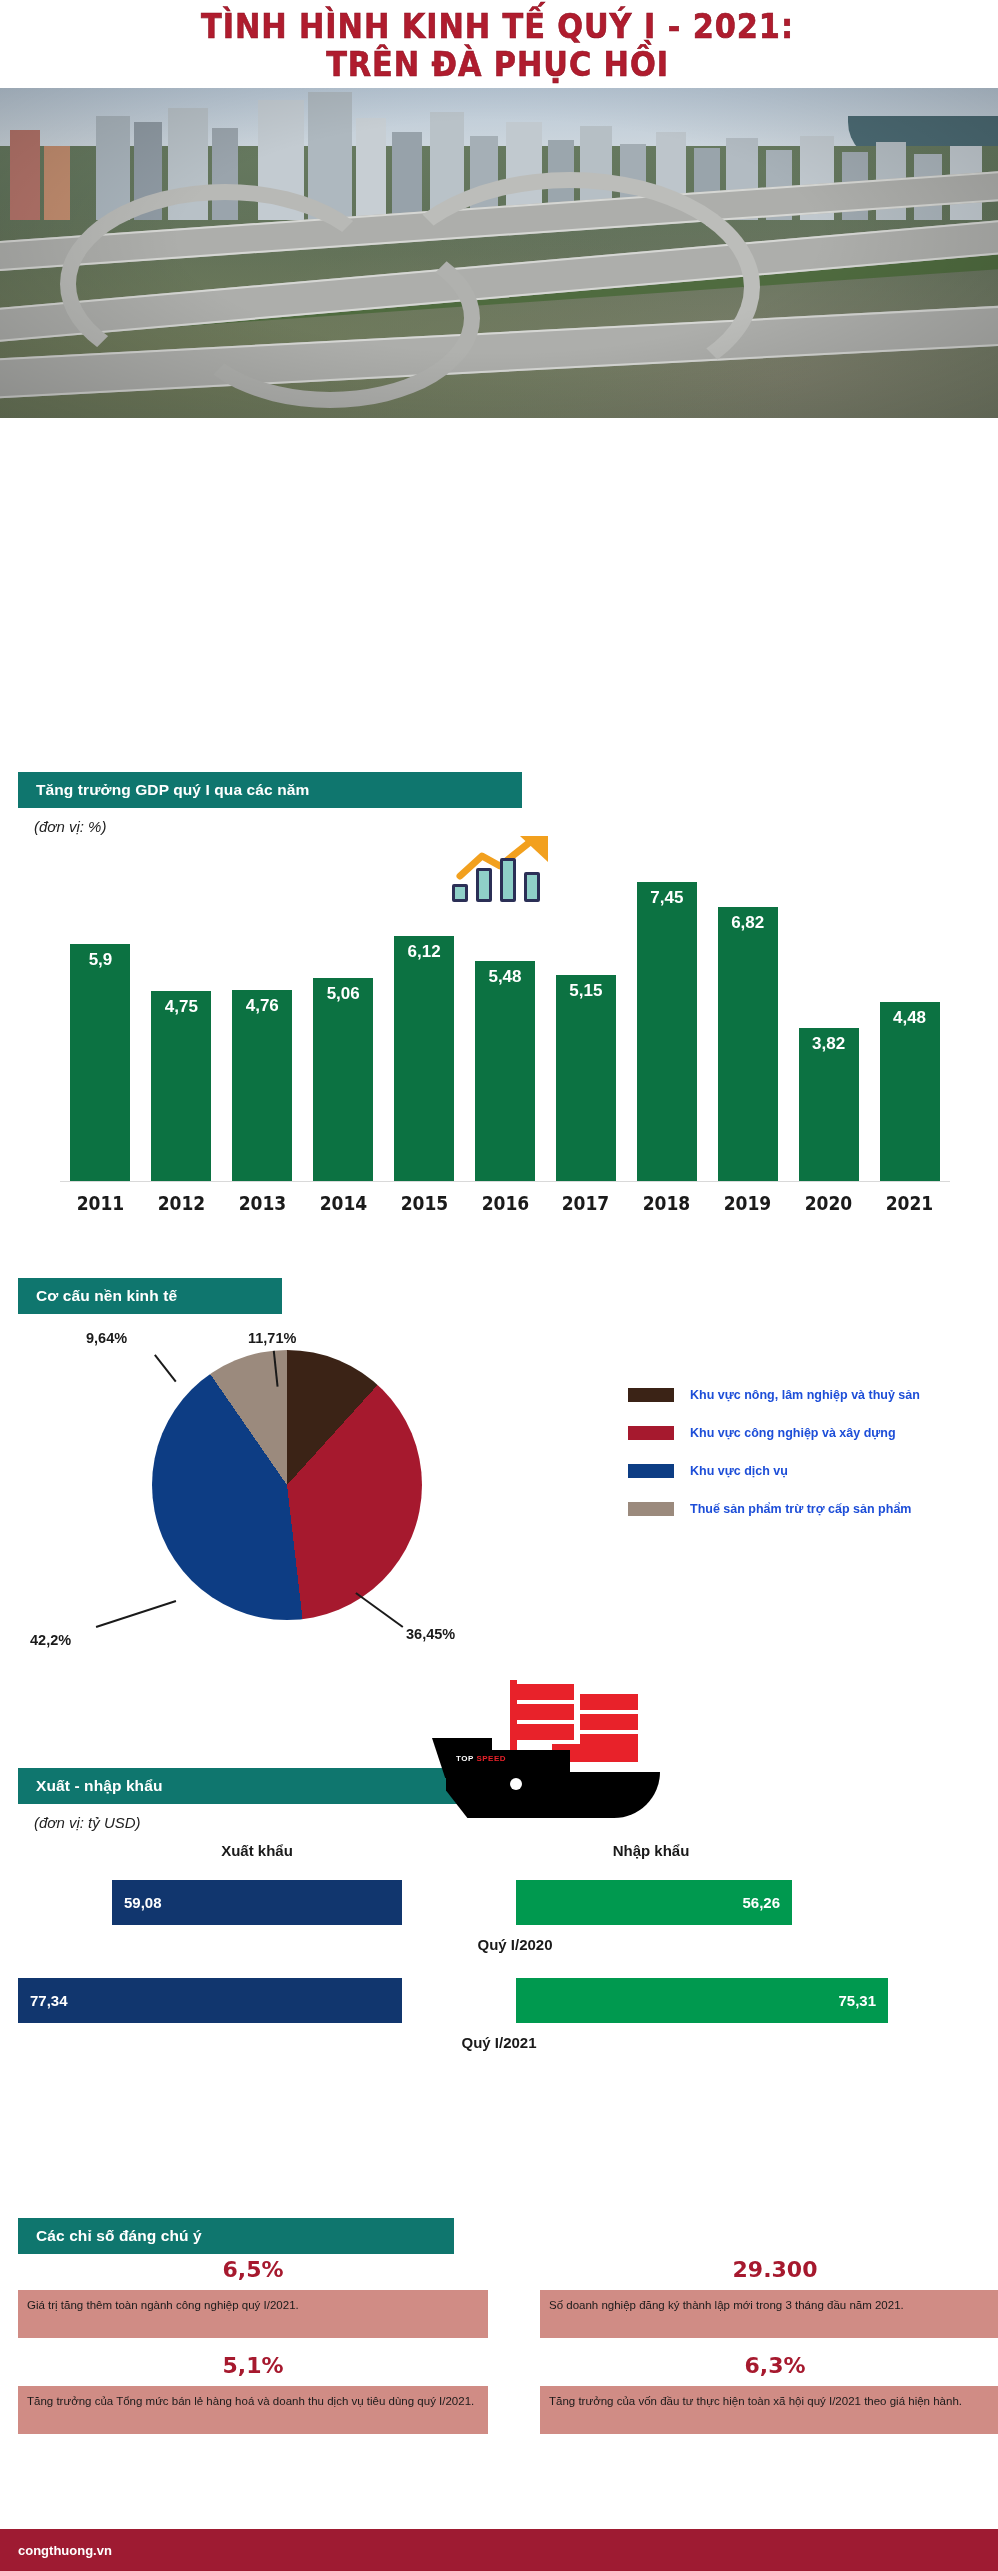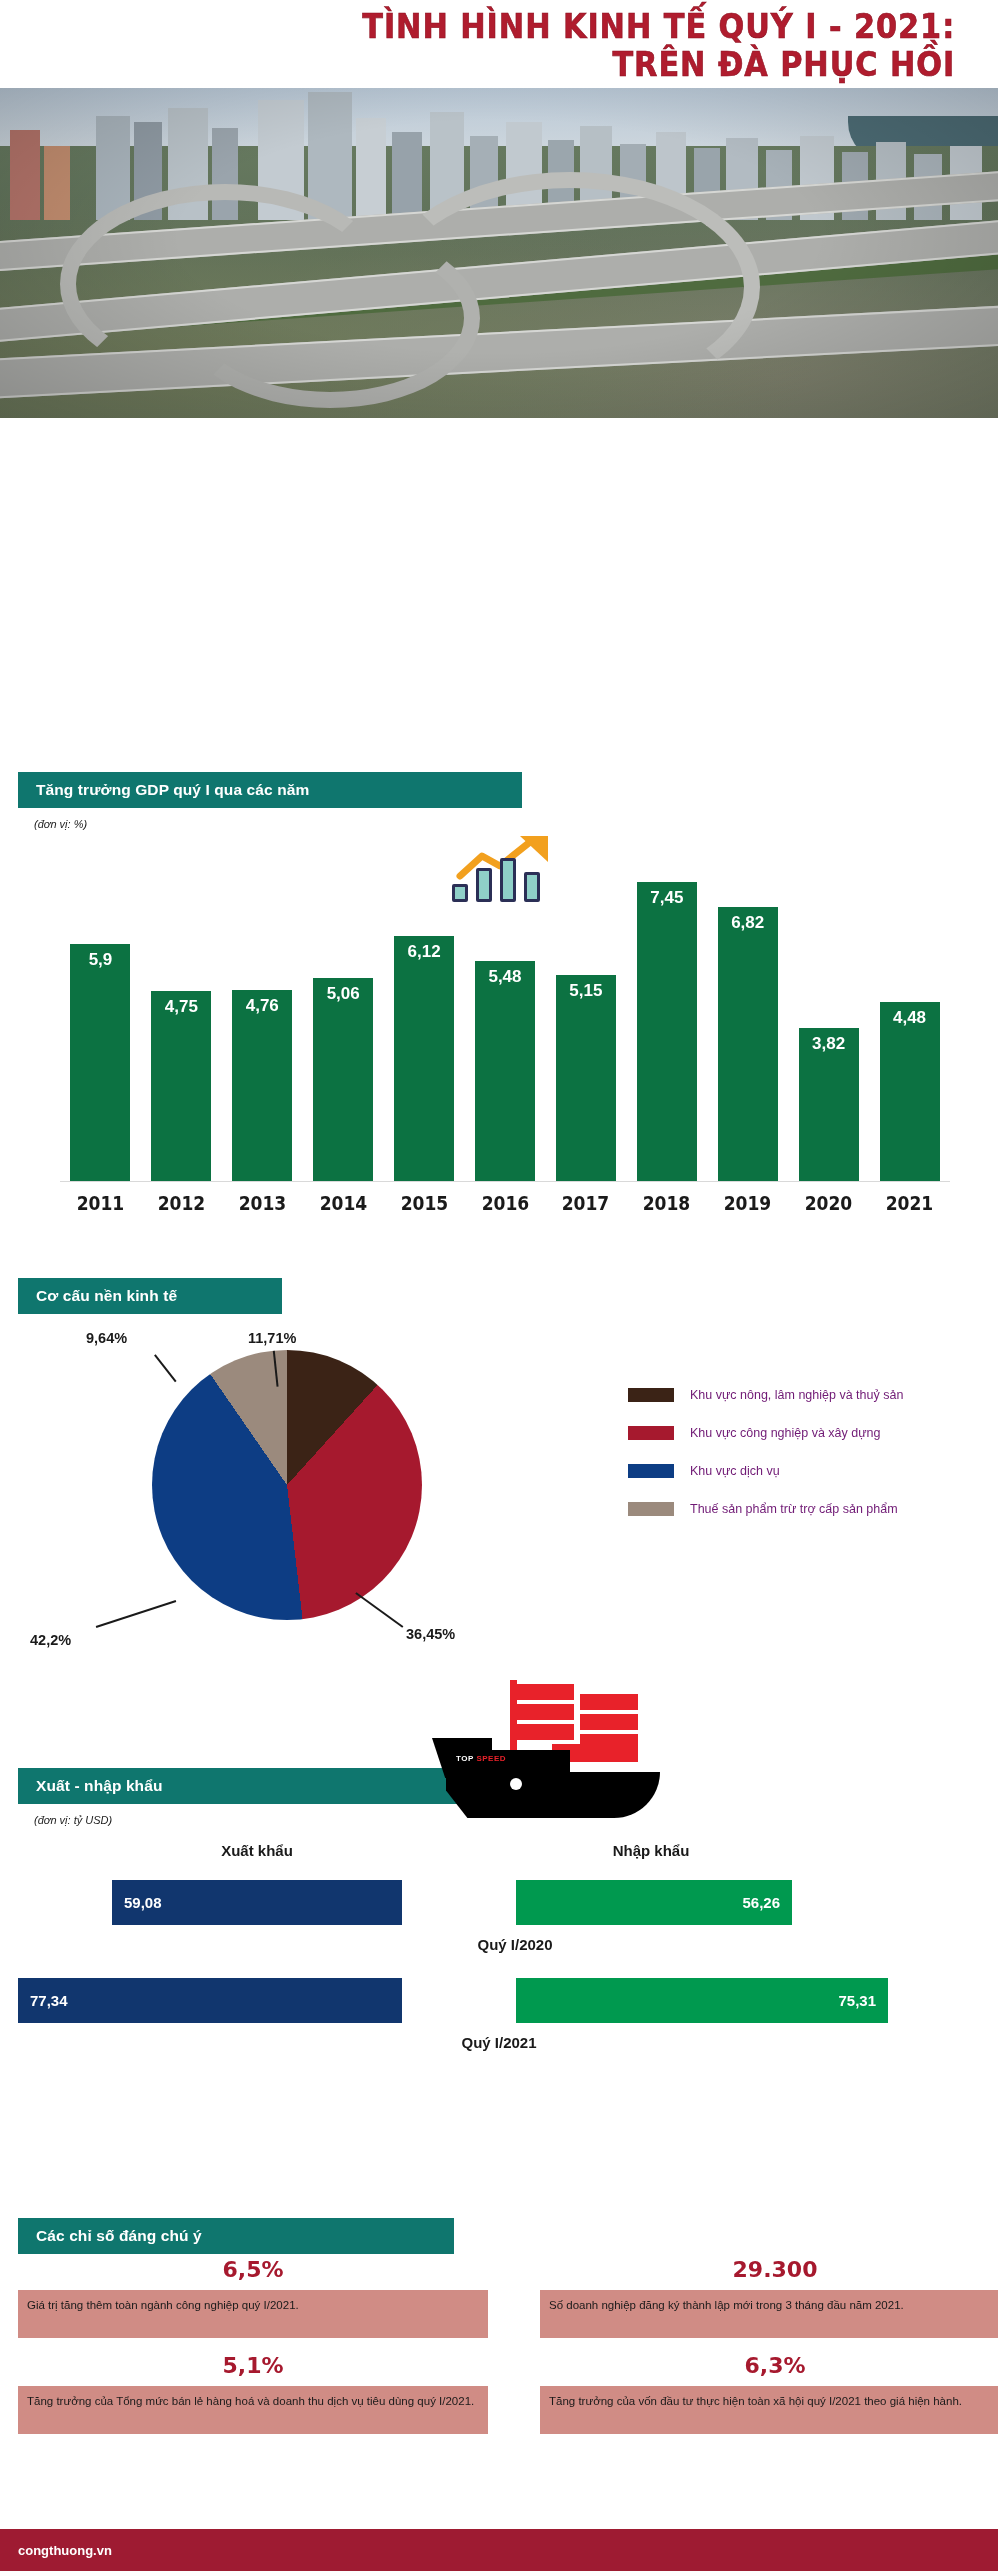--- a/index.html
+++ b/index.html
@@ -14,21 +14,21 @@
     width: 998px;
     height: 2571px;
     background: #ffffff;
     overflow: hidden;
   }
 
   
   .title-block {
     position: absolute;
     top: 8px; left: 0; width: 995px;
-    text-align: right;
+    text-align: center;
   }
   .title-line {
     font-family: "DejaVu Sans", sans-serif;
     font-weight: 700;
     font-size: 33px;
     line-height: 38px;
     letter-spacing: 1px;
     color: #b01c2e;
     text-transform: uppercase;
     -webkit-text-stroke: 0.6px #8c1221;
@@ -122,21 +122,21 @@
     padding-left: 18px;
   }
   .sec-header span {
     color: #ffffff;
     font-size: 15.5px;
     font-weight: 700;
     letter-spacing: .1px;
   }
   .sec-unit {
     position: absolute;
-    font-size: 11px;
+    font-size: 15px;
     font-style: italic;
     color: #222;
   }
 
   
   #gdp-chart { position: absolute; left: 0; top: 810px; width: 998px; height: 420px; }
   .gdp-baseline {
     position: absolute; left: 60px; top: 371px; width: 890px; height: 1px; background: #d9d9d9;
   }
   .gdp-bars { position: absolute; left: 60px; top: 40px; width: 890px; height: 332px; display: flex; align-items: flex-end; }
@@ -173,21 +173,21 @@
       #a6192e 42.16deg 173.38deg,
       #0d3d84 173.38deg 325.30deg,
       #9b8a7d 325.30deg 360deg
     );
   }
   .pie-lbl { position: absolute; font-weight: 700; font-size: 14.5px; color: #1a1a1a; }
   .lead { position: absolute; background: #1a1a1a; height: 1.6px; transform-origin: left center; }
   .legend { position: absolute; left: 628px; top: 58px; }
   .legend-row { display: flex; align-items: center; margin-bottom: 24px; }
   .legend-sw { width: 46px; height: 14px; margin-right: 16px; flex: 0 0 auto; }
-  .legend-txt { font-size: 12.5px; color: #701a75; font-weight: 400; }
+  .legend-txt { font-size: 12.5px; color: #1d4ed8; font-weight: 700; }
 
   
   #trade-section { position: absolute; left: 0; top: 1740px; width: 998px; height: 440px; }
   .trade-head { position: absolute; font-weight: 700; font-size: 15px; color: #1a1a1a; }
   .trade-bar {
     position: absolute; height: 45px; display: flex; align-items: center;
   }
   .trade-bar.blue { background: #11366e; color: #fff; justify-content: flex-start; padding-left: 12px; }
   .trade-bar.green { background: #00994f; color: #fff; justify-content: flex-end; padding-right: 12px; }
   .trade-bar span { font-weight: 700; font-size: 15px; }

